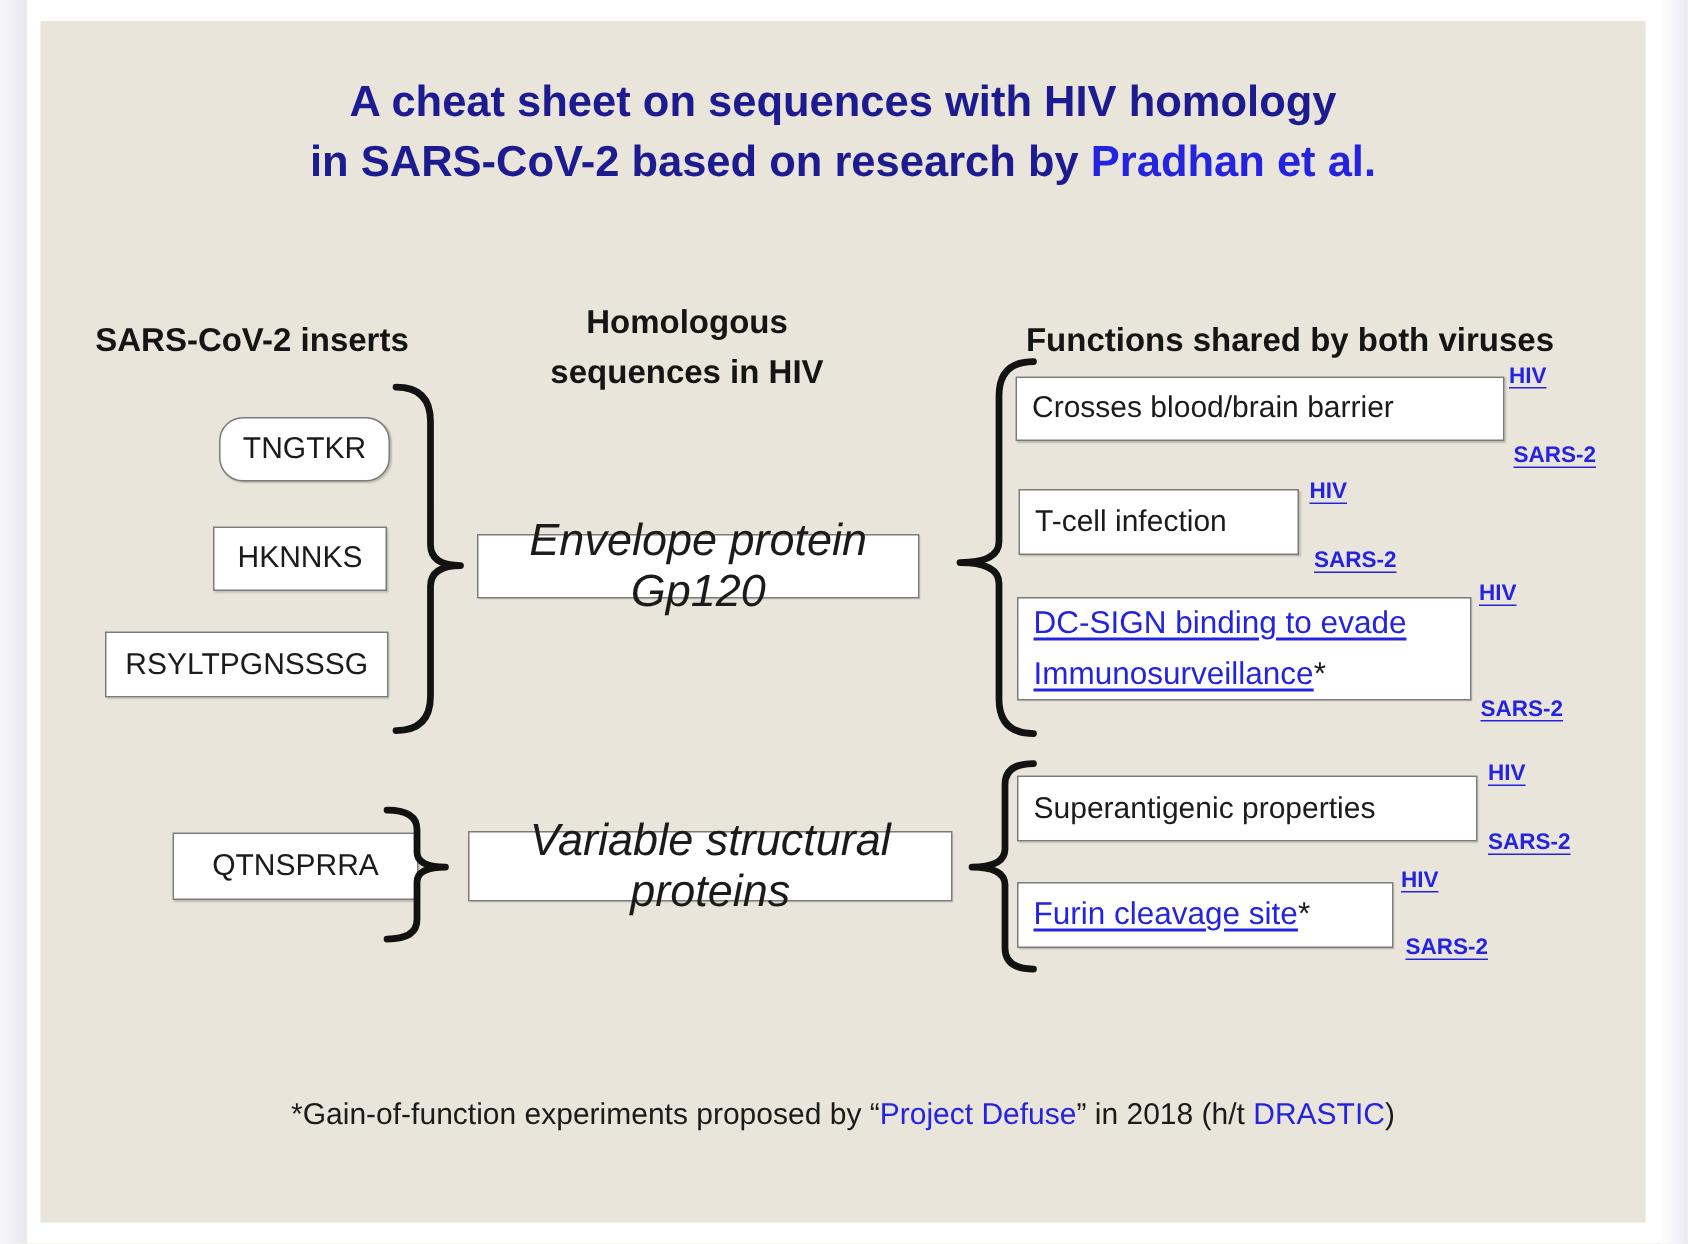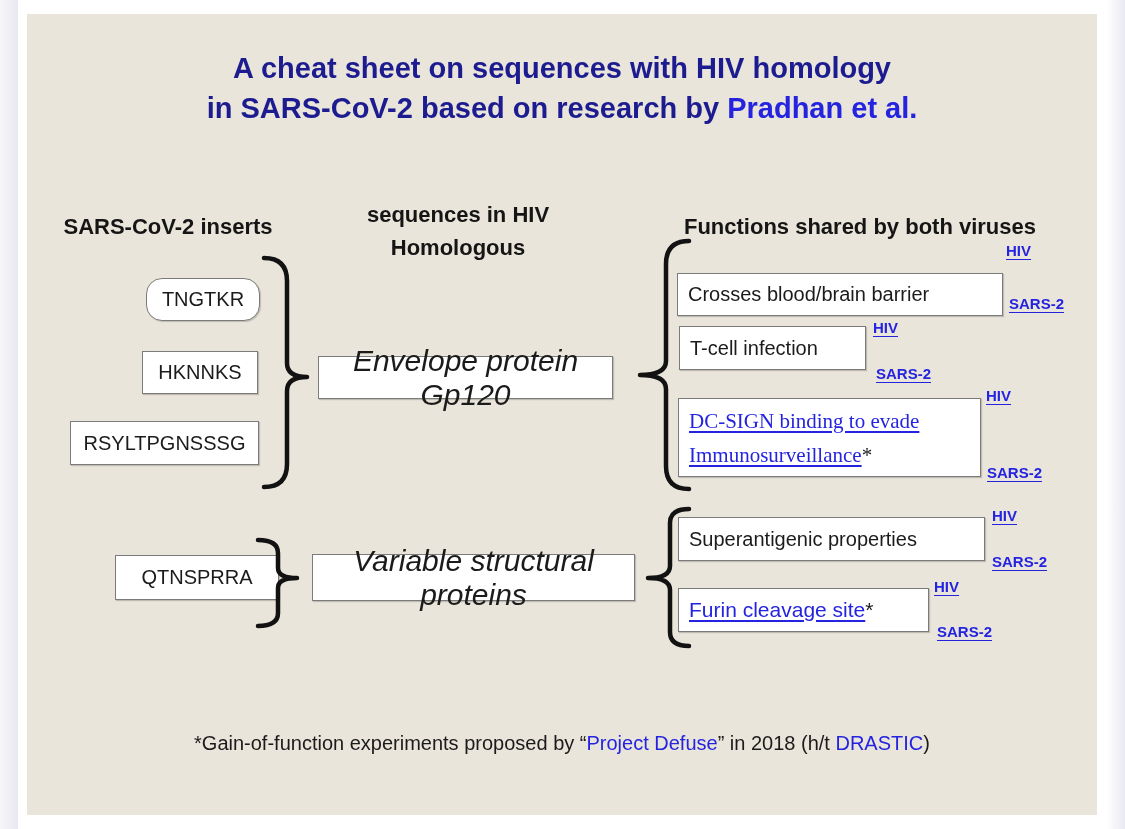--- a/index.html
+++ b/index.html
@@ -59,48 +59,48 @@
 
 <div class="card"></div>
 
 <div class="abs title">
   <div>A cheat sheet on sequences with HIV homology</div>
   <div><span>in SARS-CoV-2 based on research by </span><a>Pradhan et al.</a></div>
 </div>
 
 <div class="abs colhead" style="left:38px;top:190px;width:260px;">SARS-CoV-2 inserts</div>
 <div class="abs colhead" style="left:338px;top:178px;width:240px;">
+  <div>Homologous</div>
   <div>sequences in HIV</div>
-  <div>Homologous</div>
 </div>
 <div class="abs colhead" style="left:640px;top:190px;width:440px;">Functions shared by both viruses</div>
 
 <div class="wbox center" style="left:146px;top:278px;width:114px;height:43px;border-radius:16px;">TNGTKR</div>
 <div class="wbox center" style="left:142px;top:351px;width:116px;height:43px;">HKNNKS</div>
 <div class="wbox center" style="left:70px;top:421px;width:189px;height:44px;">RSYLTPGNSSSG</div>
 
 <svg class="brace" style="left:260px;top:255px;" width="50" height="235" viewBox="0 0 50 235">
   <path d="M 4 3 Q 27 3 27 26 L 27 108 Q 27 122 47 122 Q 27 122 27 136 L 27 209 Q 27 232 4 232"></path>
 </svg>
 
 <div class="wbox center italic" style="left:318px;top:356px;width:295px;height:43px;">Envelope protein Gp120</div>
 
 <svg class="brace" style="left:637px;top:238px;" width="56" height="254" viewBox="0 0 56 254">
   <path d="M 52 3 Q 29 3 29 26 L 29 123 Q 29 137 3 137 Q 29 137 29 151 L 29 228 Q 29 251 52 251"></path>
 </svg>
 
-<div class="wbox leftpad" style="left:677px;top:273px;width:326px;height:43px;">Crosses blood/brain barrier</div>
+<div class="wbox leftpad" style="left:677px;top:251px;width:326px;height:43px;">Crosses blood/brain barrier</div>
 <span class="tag" style="left:1006px;top:242px;">HIV</span>
 <span class="tag" style="left:1009px;top:295px;">SARS-2</span>
 
 <div class="wbox leftpad" style="left:679px;top:326px;width:187px;height:44px;">T-cell infection</div>
 <span class="tag" style="left:873px;top:319px;">HIV</span>
 <span class="tag" style="left:876px;top:365px;">SARS-2</span>
 
-<div class="wbox leftpad" style="left:678px;top:398px;width:303px;height:79px;font-family:Liberation Serif, serif;">
+<div class="wbox leftpad" style="left:678px;top:398px;width:303px;height:69px;">
   <div class="dcsign-text">
     <div><a class="bluelink">DC-SIGN binding to evade</a></div>
     <div><a class="bluelink">Immunosurveillance</a><span class="asterisk">*</span></div>
   </div>
 </div>
 <span class="tag" style="left:986px;top:387px;">HIV</span>
 <span class="tag" style="left:987px;top:464px;">SARS-2</span>
 
 <div class="wbox center" style="left:115px;top:555px;width:164px;height:45px;">QTNSPRRA</div>
 

